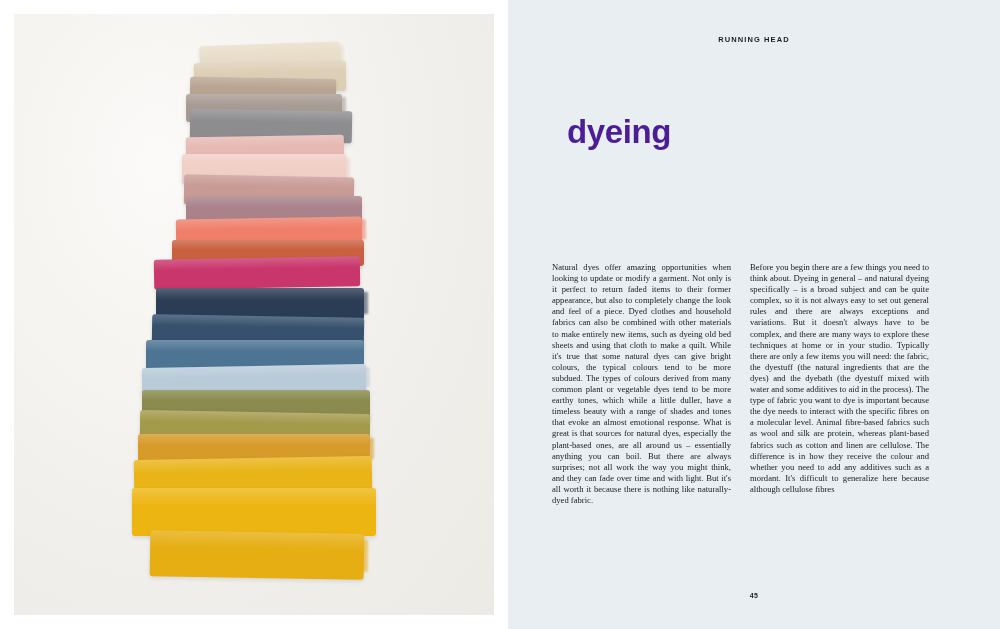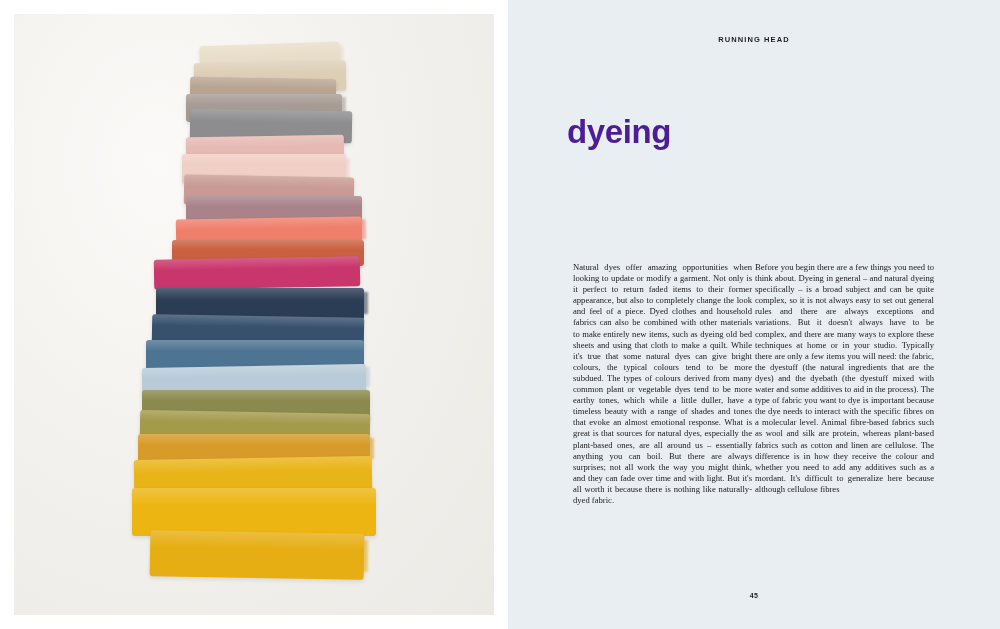--- a/index.html
+++ b/index.html
@@ -104,24 +104,24 @@
     left: 59px;
     font-family: "Liberation Sans", sans-serif;
     font-weight: 700;
     font-size: 33px;
     letter-spacing: -0.4px;
     color: #4c1d95;
   }
   .columns {
     position: absolute;
     top: 262px;
-    left: 65px;
+    left: 44px;
     width: 377px;
     display: flex;
-    gap: 3px;
+    gap: 19px;
   }
   .col {
     width: 179px;
     font-size: 8.6px;
     line-height: 11.1px;
     color: #1a1a1a;
     text-align: justify;
     hyphens: auto;
   }
   .col p {

